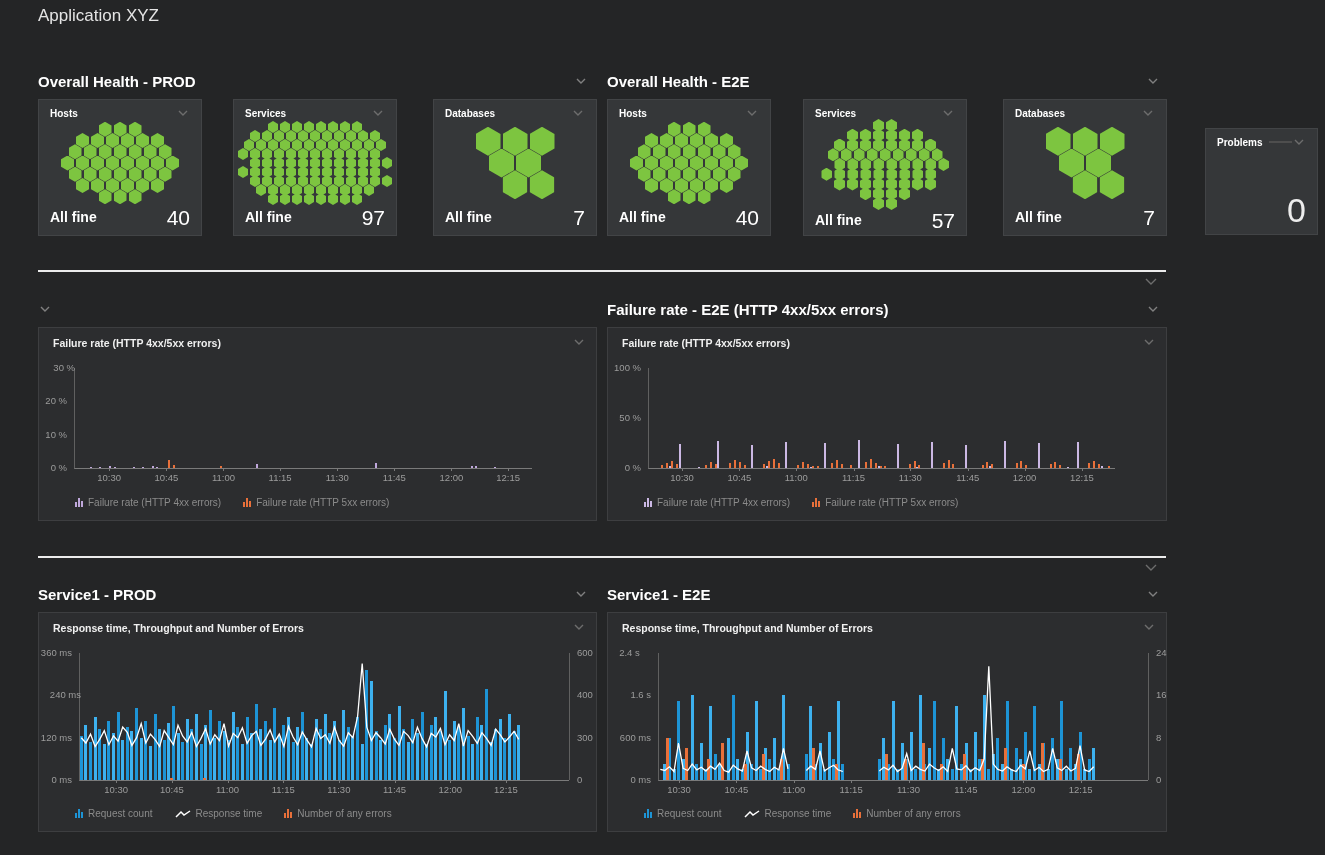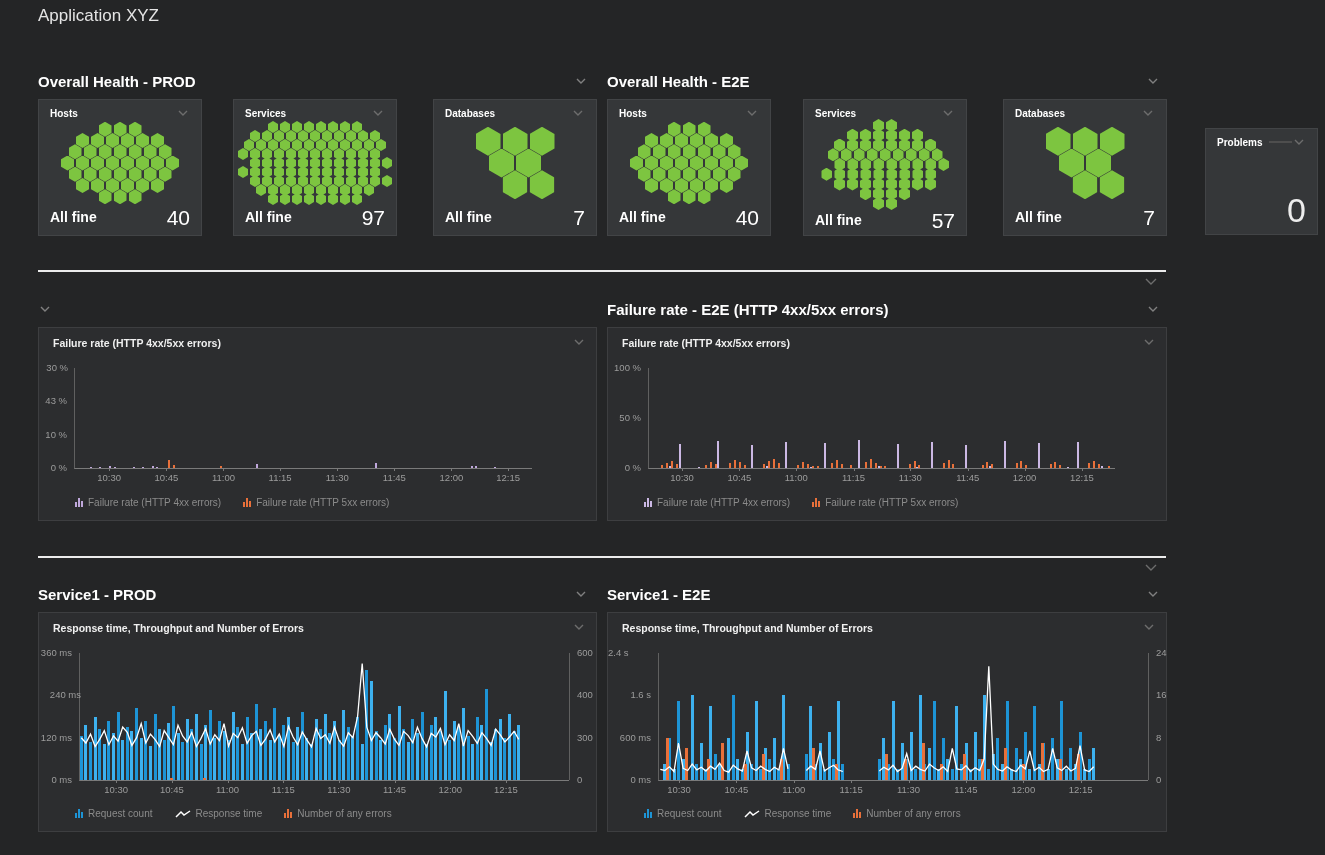--- a/index.html
+++ b/index.html
@@ -535,22 +535,22 @@
       </span>
       <span class="litem">
         <span class="lbars">
           <i style="height:5px;background:#e8703a"></i>
           <i style="height:9px;background:#e8703a"></i>
           <i style="height:6px;background:#e8703a"></i>
         </span>
         <span class="ltxt">Failure rate (HTTP 5xx errors)</span>
       </span>
     </div>
-<div class="ylab" style="left: 1px; width: 28px; top: 35px; text-align: right;">30 %</div>
-    <div class="ylab" style="left: 0px; width: 28px; top: 68.3px; text-align: right;">43 %</div>
+<div class="ylab" style="left: 8px; width: 28px; top: 35px; text-align: right;">30 %</div>
+    <div class="ylab" style="left: 0px; width: 28px; top: 68.3px; text-align: right;">20 %</div>
     <div class="ylab" style="left: 0px; width: 28px; top: 101.7px; text-align: right;">10 %</div>
     <div class="ylab" style="left: 0px; width: 28px; top: 135px; text-align: right;">0 %</div>
     <div class="xlab" style="left: 45.189px; width: 50px; top: 145px;">10:30</div>
     <div class="tick" style="left: 70.189px; top: 140px; width: 1px; height: 3px; background: rgb(122, 122, 122);"></div>
     <div class="xlab" style="left: 102.314px; width: 50px; top: 145px;">10:45</div>
     <div class="tick" style="left: 127.314px; top: 140px; width: 1px; height: 3px; background: rgb(122, 122, 122);"></div>
     <div class="xlab" style="left: 159.439px; width: 50px; top: 145px;">11:00</div>
     <div class="tick" style="left: 184.439px; top: 140px; width: 1px; height: 3px; background: rgb(122, 122, 122);"></div>
     <div class="xlab" style="left: 216.107px; width: 50px; top: 145px;">11:15</div>
     <div class="tick" style="left: 241.107px; top: 140px; width: 1px; height: 3px; background: rgb(122, 122, 122);"></div>
@@ -904,21 +904,21 @@
       </span>
       <span class="litem">
         <span class="lbars">
           <i style="height:5px;background:#e8703a"></i>
           <i style="height:9px;background:#e8703a"></i>
           <i style="height:6px;background:#e8703a"></i>
         </span>
         <span class="ltxt">Number of any errors</span>
       </span>
     </div>
-<div class="ylab" style="left: 0px; width: 43px; top: 35px; text-align: left;">2.4 s</div>
+<div class="ylab" style="left: 0px; width: 43px; top: 35px; text-align: center;">2.4 s</div>
     <div class="ylab" style="left: 0px; width: 43px; top: 77.291px; text-align: right;">1.6 s</div>
     <div class="ylab" style="left: 0px; width: 43px; top: 119.709px; text-align: right;">600 ms</div>
     <div class="ylab" style="left: 0px; width: 43px; top: 162px; text-align: right;">0 ms</div>
     <div class="vline" style="left: 540px; top: 40px; width: 1px; height: 127px; background: rgb(96, 96, 96);"></div>
     <div class="hline" style="left: 488px; top: 167px; width: 52px; height: 1px; background: rgb(122, 122, 122);"></div>
     <div class="ylab" style="left: 548px; width: 36px; top: 35px;">24</div>
     <div class="ylab" style="left: 548px; width: 36px; top: 77.291px;">16</div>
     <div class="ylab" style="left: 548px; width: 36px; top: 119.709px;">8</div>
     <div class="ylab" style="left: 548px; width: 36px; top: 162px;">0</div>
     <div class="xlab" style="left: 46.024px; width: 50px; top: 172px;">10:30</div>

